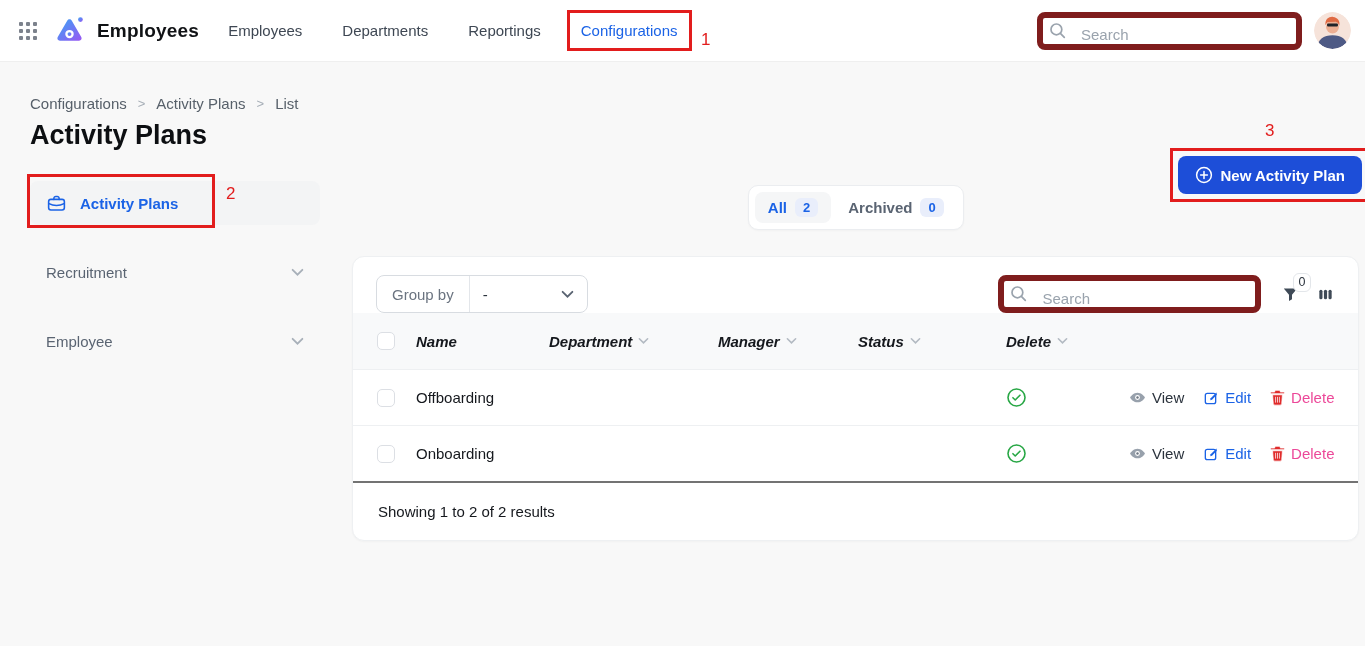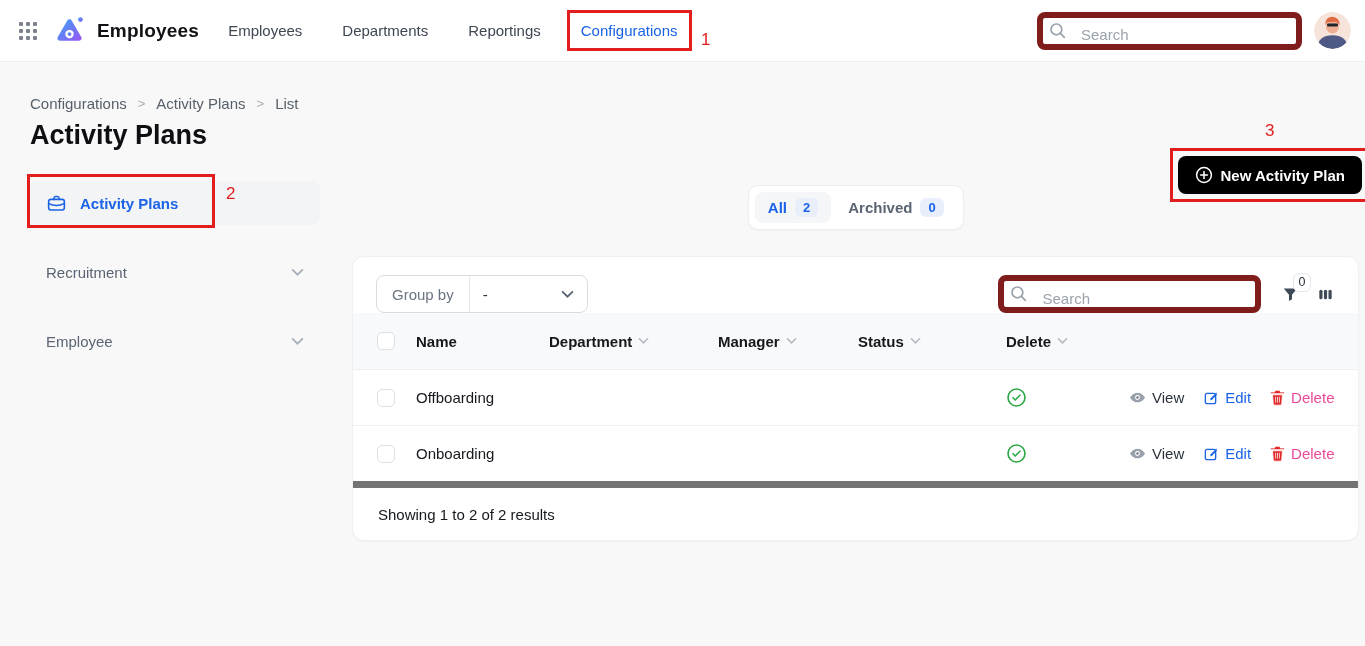--- a/index.html
+++ b/index.html
@@ -34,21 +34,21 @@
 
   
   .content { position:relative; padding:0 30px; }
   .breadcrumb { margin-top:33px; font-size:15px; color:#57606a; display:flex; gap:11px; align-items:center; }
   .breadcrumb .crumb { cursor:pointer; }
   .breadcrumb .sep { color:#a5adb6; font-size:13px; }
   .page-title { margin-top:8px; font-size:27px; font-weight:700; color:#0d0f12; }
 
   .new-plan-wrap { position:absolute; top:53px; right:-5px; border:3px solid #e21d1d; padding:5px; }
   .num-3 { top:-30px; left:50%; transform:translateX(-50%); }
-  .btn-primary { height:38px; display:flex; align-items:center; gap:8px; background:#000000; color:#fff;
+  .btn-primary { height:38px; display:flex; align-items:center; gap:8px; background:#1d4ed8; color:#fff;
                  border:none; border-radius:8px; padding:0 17px; font-size:15px; font-weight:700;
                  cursor:pointer; font-family:"Liberation Sans",sans-serif; }
 
   
   .main-row { display:flex; margin-top:30px; }
   .sidebar { width:290px; flex:none; }
   .side-item { height:44px; display:flex; align-items:center; padding:0 16px; border-radius:8px;
                cursor:pointer; position:relative; }
   .side-item.active { background:#f3f4f5; }
   .side-item.active .side-label { color:#1b63e6; font-weight:600; }
@@ -82,41 +82,41 @@
                       border-right:1px solid #e3e6ea; }
   .pill .pill-value { display:flex; align-items:center; justify-content:space-between; gap:10px;
                       padding:0 13px; font-size:15px; color:#2b333d; cursor:pointer; min-width:117px; }
   .toolbar-right { margin-left:auto; display:flex; align-items:center; gap:16px; }
   .toolbar .search-box { margin-right:4px; width:263px; }
   .icon-btn { position:relative; border:none; background:transparent; cursor:pointer; display:flex; padding:0; }
   .filter-badge { position:absolute; top:-12px; right:-11px; background:#fff; border:1px solid #e3e6ea;
                   border-radius:6px; font-size:12.5px; color:#2b333d; padding:0 5px; line-height:17px; }
 
   
-  .thead { height:56px; background:#f8f9fa; display:flex; align-items:center; padding:0 24px; }
+  .thead { height:56px; background:#f8f9fa; display:flex; align-items:center; padding:0 24px;font-style:italic; }
   .trow  { height:56px; display:flex; align-items:center; padding:0 24px; border-top:1px solid #eef0f2; background:#fff; }
   .col-cb { width:39px; flex:none; display:flex; align-items:center; }
   .col-name { width:133px; flex:none; }
   .col-dept { width:169px; flex:none; }
   .col-mgr { width:140px; flex:none; }
   .col-company { width:148px; flex:none; }
   .col-status { width:123px; flex:none; display:flex; align-items:center; }
   .col-actions { flex:1; display:flex; justify-content:flex-end; align-items:center; gap:19px; }
   .th { font-size:15px; font-weight:700; color:#15181d; display:flex; align-items:center; gap:6px; cursor:default; }
   .th.sortable { cursor:pointer; }
   .cell-name { font-size:15px; font-weight:500; color:#15181d; }
   .checkbox { width:18px; height:18px; border:1.5px solid #dcdfe4; border-radius:5px; background:#fff; cursor:pointer; }
   .action { display:flex; align-items:center; gap:6px; border:none; background:transparent; cursor:pointer;
             font-size:15px; font-weight:500; font-family:"Liberation Sans",sans-serif; }
   .action.view { color:#2b333d; }
   .action.edit { color:#1b63e6; }
   .action.delete { color:#ec4899; }
 
   
-  .tfoot { height:59px; border-top:7px solid #737373; display:flex; align-items:center; padding:0 25px; position:relative; }
+  .tfoot { height:59px; border-top:2px solid #737373; display:flex; align-items:center; padding:0 25px; position:relative; }
   .summary { font-size:15px; font-weight:500; color:#15181d; }
   .perpage { position:absolute; left:50%; top:50%; transform:translate(-50%,-50%); }
   .perpage .pill-value { min-width:64px; }
 </style>
 </head>
 <body>
 
 <div class="screen">
 
   <header class="topnav">

